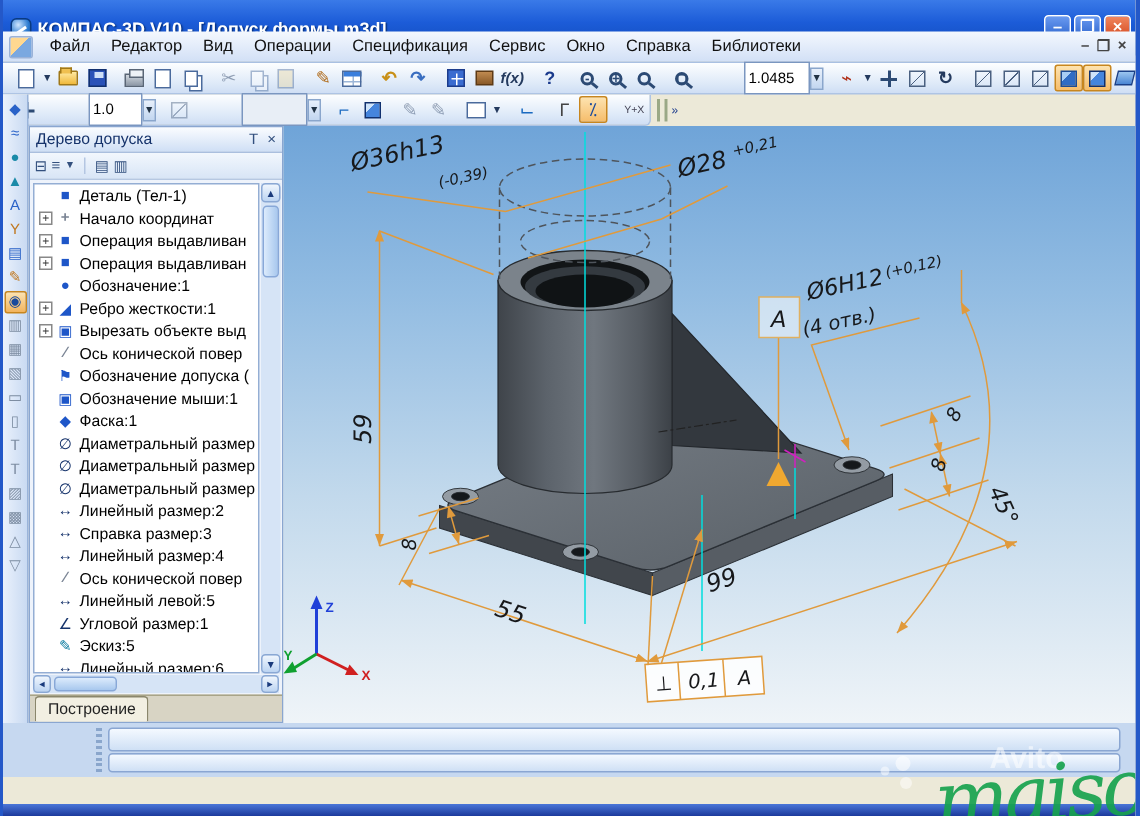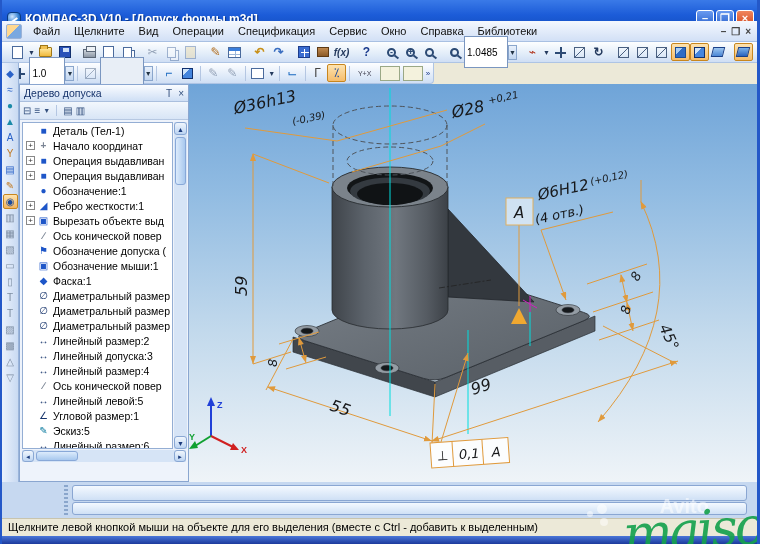--- a/index.html
+++ b/index.html
@@ -54,21 +54,21 @@
   .table{width:13px;height:11px;background:#fff;border:1px solid #4a6a9c;
     background-image:linear-gradient(#3a7edc,#3a7edc),linear-gradient(#9cb6d8,#9cb6d8),linear-gradient(#9cb6d8,#9cb6d8);
     background-size:13px 3px,13px 1px,1px 11px;background-position:0 0,0 6px,6px 0;background-repeat:no-repeat;}
   .calc{width:12px;height:12px;background:#3a6cd0;border:1px solid #1c3c8c;
     background-image:linear-gradient(#fff,#fff),linear-gradient(#fff,#fff);
     background-size:8px 1px,1px 8px;background-position:2px 5px,5px 2px;background-repeat:no-repeat;}
   .book{width:12px;height:10px;background:linear-gradient(180deg,#c08a50,#8a5a28);border:1px solid #5e3a14;}
   .loupe{width:9px;height:9px;border:2px solid #2c4a74;border-radius:50%;position:relative;}
   .loupe::after{content:"";position:absolute;width:5px;height:2px;background:#2c4a74;right:-5px;bottom:-3px;transform:rotate(40deg);}
   .loupe i{position:absolute;left:0;top:-3px;width:5px;text-align:center;font-style:normal;font-size:9px;font-weight:bold;color:#2c4a74;}
-  .combo{height:32px;background:#fff;border:1px solid #7a96c0;display:flex;align-items:center;font-size:10px;padding:0 2px;color:#000;}
+  .combo{height:22px;background:#fff;border:1px solid #7a96c0;display:flex;align-items:center;font-size:10px;padding:0 2px;color:#000;margin-left:32px;}
   .combo .val{min-width:38px;}
   .dd{width:13px;height:15px;background:linear-gradient(180deg,#e8f0fb,#c2d6f0);border:1px solid #8aa6cc;
       font-size:7px;color:#234;display:flex;align-items:center;justify-content:center;}
   .cube{width:11px;height:11px;border:1px solid #4a6080;background:
     linear-gradient(135deg,transparent 48%,#4a6080 48%,#4a6080 52%,transparent 52%);}
   .cube.sh{background:linear-gradient(135deg,#a8cdf4 35%,#2f6cc4 35%);border:1px solid #1c4c94;}
   .cube.ed{background:linear-gradient(135deg,#cfe4fa 35%,#4585dd 35%);border:1px solid #10306e;}
   .persp{width:12px;height:10px;background:linear-gradient(180deg,#7ab2ec,#2a62bc);transform:skewX(-14deg);border:1px solid #1a4088;}
   .plus{width:11px;height:11px;position:relative;}
   .plus::before,.plus::after{content:"";position:absolute;background:#2c4a74;}
@@ -144,21 +144,21 @@
     <span class="tbtns">
       <span class="tbtn">–</span>
       <span class="tbtn">❐</span>
       <span class="tbtn close">×</span>
     </span>
   </div>
 
   <div class="menubar">
     <span class="micon"></span>
     <span class="mitem">Файл</span>
-    <span class="mitem">Щелкните</span>
+    <span class="mitem">Редактор</span>
     <span class="mitem">Вид</span>
     <span class="mitem">Операции</span>
     <span class="mitem">Спецификация</span>
     <span class="mitem">Сервис</span>
     <span class="mitem">Окно</span>
     <span class="mitem">Справка</span>
     <span class="mitem">Библиотеки</span>
     <span class="mctrl">
       <span>–</span>
       <span>❐</span>
@@ -469,21 +469,21 @@
           <span>Диаметральный размер</span>
         </div>
       <div class="trow">
           <span class="noexp"></span>
           <span class="tic ic-navy">↔</span>
           <span>Линейный размер:2</span>
         </div>
       <div class="trow">
           <span class="noexp"></span>
           <span class="tic ic-navy">↔</span>
-          <span>Линейный допуска:3</span>
+          <span>Справка размер:3</span>
         </div>
       <div class="trow">
           <span class="noexp"></span>
           <span class="tic ic-navy">↔</span>
           <span>Линейный размер:4</span>
         </div>
       <div class="trow">
           <span class="noexp"></span>
           <span class="tic ic-gray">∕</span>
           <span>Ось конической повер</span>
@@ -511,20 +511,23 @@
     </div>
     <div class="vscroll">
       <span class="varr" style="top:0">▲</span>
       <span class="vthumb"></span>
       <span class="varr" style="bottom:0">▼</span>
     </div>
     <div class="hscroll">
       <span class="harr">◄</span>
       <span class="hthumb"></span>
       <span class="harr" style="margin-left:auto">►</span>
+    </div>
+    <div class="tabrow">
+      <span class="tab">Построение</span>
     </div>
   </div>
 
   <div class="vp">
     <svg width="568" height="398" viewBox="0 0 568 398">
       <defs>
         <marker id="mE" orient="auto" markerWidth="10" markerHeight="8" refX="8" refY="3">
             <path d="M0,0L8,3L0,6Z" fill="#E09A3C"></path>
           </marker>
         <marker id="mS" orient="auto" markerWidth="10" markerHeight="8" refX="1" refY="3">
@@ -683,23 +686,20 @@
       </g>
     </svg>
   </div>
 
   <div class="propzone">
     <span class="pgrip"></span>
     <span class="pbar" style="top:3px;height:16px"></span>
     <span class="pbar" style="top:20px;height:13px"></span>
   </div>
 
-  <div class="statusbar">
-    <span>Щелкните левой кнопкой мыши на объекте для его выделения (вместе с Ctrl - добавить к выделенным)</span>
-  </div>
   <div class="bstrip"></div>
 
   <div class="wmark">
     <span class="avdots"></span>
     <span class="avito">Avito</span>
     <span class="mscript">maiso</span>
   </div>
 
 </div>
 

